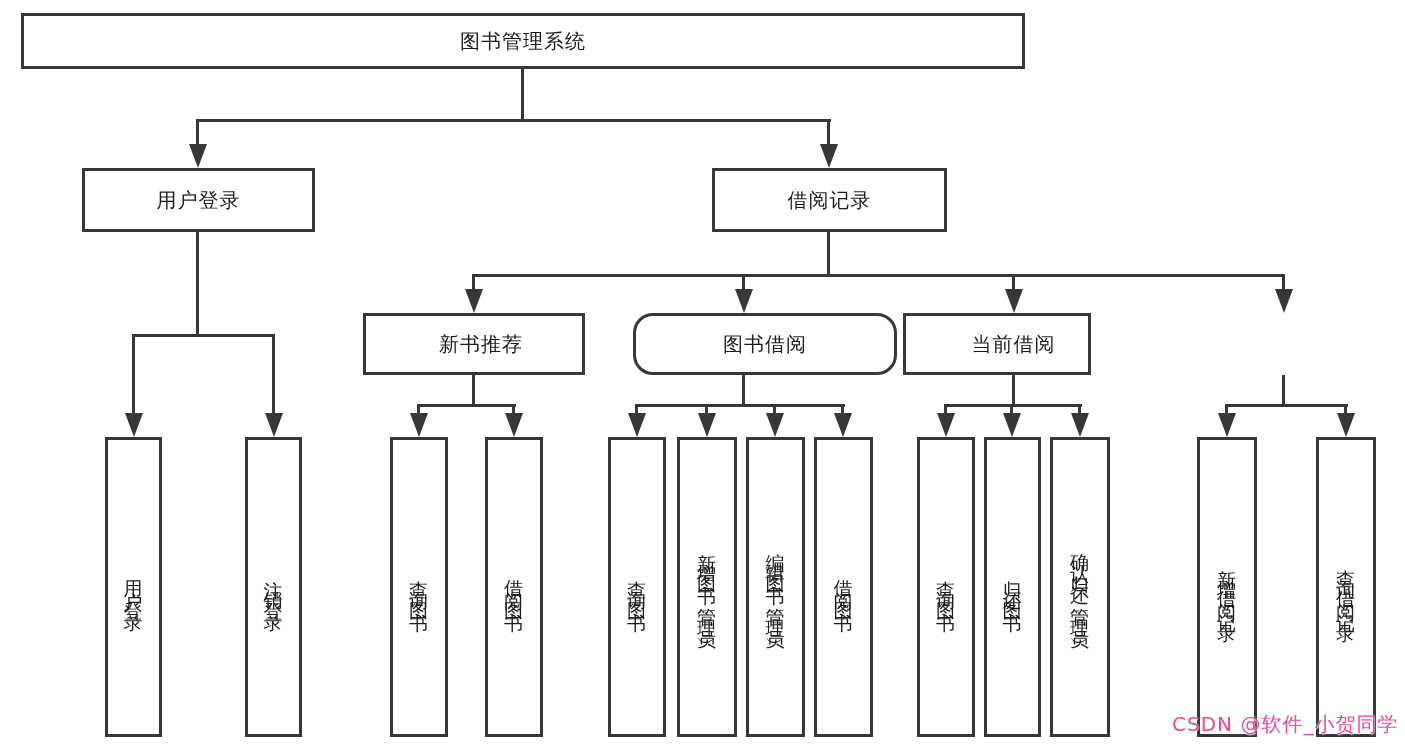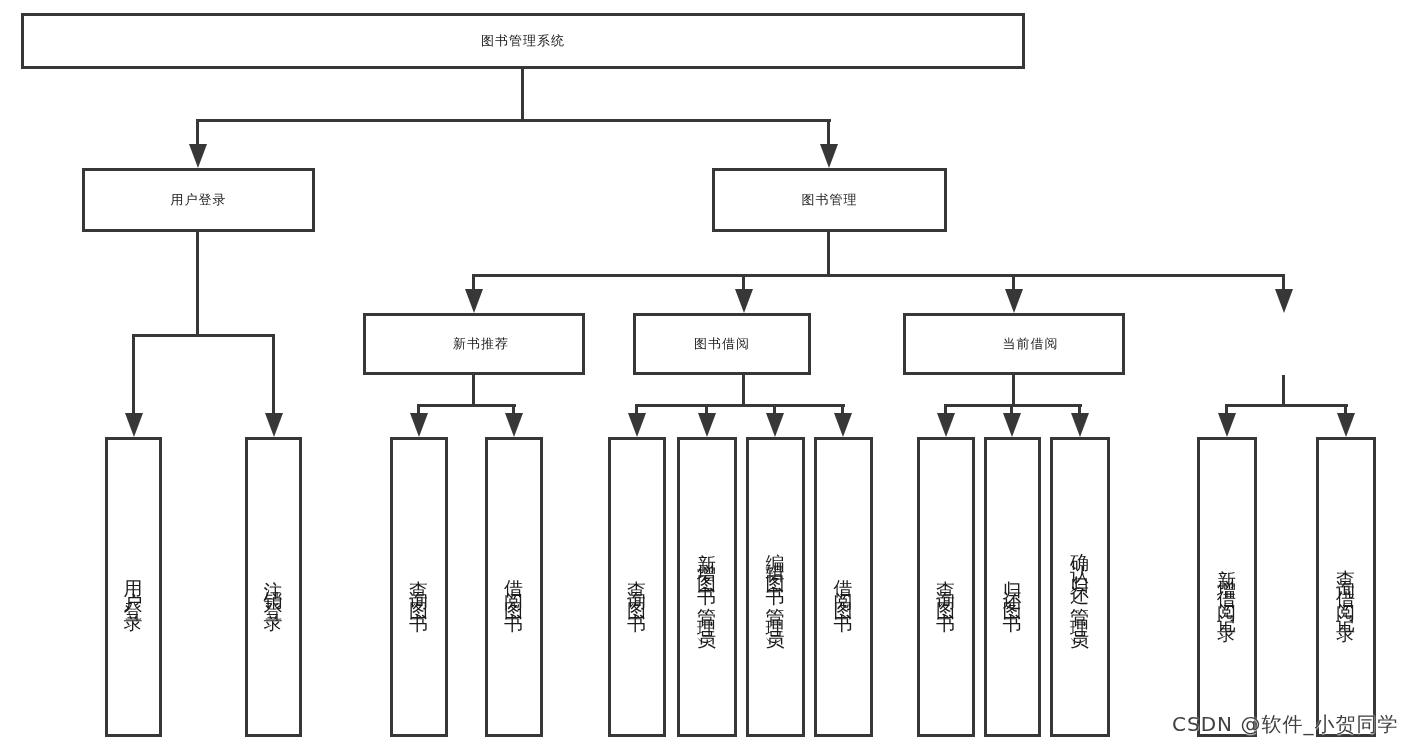--- a/index.html
+++ b/index.html
@@ -5,64 +5,64 @@
   html,body{margin:0;padding:0;background:#ffffff;}
   #canvas{
     position:relative;width:1405px;height:747px;background:#ffffff;overflow:hidden;
     font-family:"DejaVu Sans",sans-serif;
   }
   .box{
     position:absolute;box-sizing:border-box;background:#ffffff;
     border:3px solid #373737;display:flex;align-items:center;justify-content:center;
     color:#1b1b1b;z-index:2;
   }
-  .hbox{font-size:13px;letter-spacing:1px;white-space:nowrap;}
+  .hbox{font-size:20px;letter-spacing:1px;white-space:nowrap;}
   .leaf .vtext{
     writing-mode:vertical-rl;text-orientation:mixed;
     font-size:19px;letter-spacing:11px;line-height:1;color:#1b1b1b;
   }
   .hline{position:absolute;height:3px;background:#373737;z-index:1;}
   .vline{position:absolute;width:3px;background:#373737;z-index:1;}
   .arrow{
     position:absolute;width:0;height:0;z-index:1;
     border-left:9px solid transparent;border-right:9px solid transparent;
     border-top:24px solid #373737;
   }
   .watermark{
     position:absolute;left:1172px;top:711px;z-index:6;white-space:nowrap;
-    font-size:20px;letter-spacing:1px;color:#404040;
+    font-size:20px;letter-spacing:1px;color:#ec4899;
     text-shadow:0 0 2px rgba(255,255,255,.9),0 1px 1px rgba(255,255,255,.7);
   }
 </style>
 </head>
 <body>
 
 <div id="canvas">
 
   <div class="box hbox" style="left:21px;top:13px;width:1004px;height:56px;">
     <span>图书管理系统</span>
   </div>
 
   <div class="box hbox" style="left:82px;top:168px;width:233px;height:64px;">
     <span>用户登录</span>
   </div>
 
   <div class="box hbox" style="left:712px;top:168px;width:235px;height:64px;">
-    <span>图书管理</span>
+    <span>借阅记录</span>
   </div>
 
   <div class="box hbox" style="left:363px;top:313px;width:222px;height:62px;padding-left:14px;">
     <span>新书推荐</span>
   </div>
 
-  <div class="box hbox" style="left:633px;top:313px;width:178px;height:62px;">
+  <div class="box hbox" style="left:633px;top:313px;width:264px;height:62px;border-radius:20px;">
     <span>图书借阅</span>
   </div>
 
-  <div class="box hbox" style="left:903px;top:313px;width:222px;height:62px;padding-left:33px;">
+  <div class="box hbox" style="left:903px;top:313px;width:188px;height:62px;padding-left:33px;">
     <span>当前借阅</span>
   </div>
 
 
   <div class="box leaf" style="left:105px;top:437px;width:57px;height:300px;">
     <span class="vtext">用户登录</span>
   </div>
   <div class="box leaf" style="left:245px;top:437px;width:57px;height:300px;">
     <span class="vtext">注销登录</span>
   </div>

